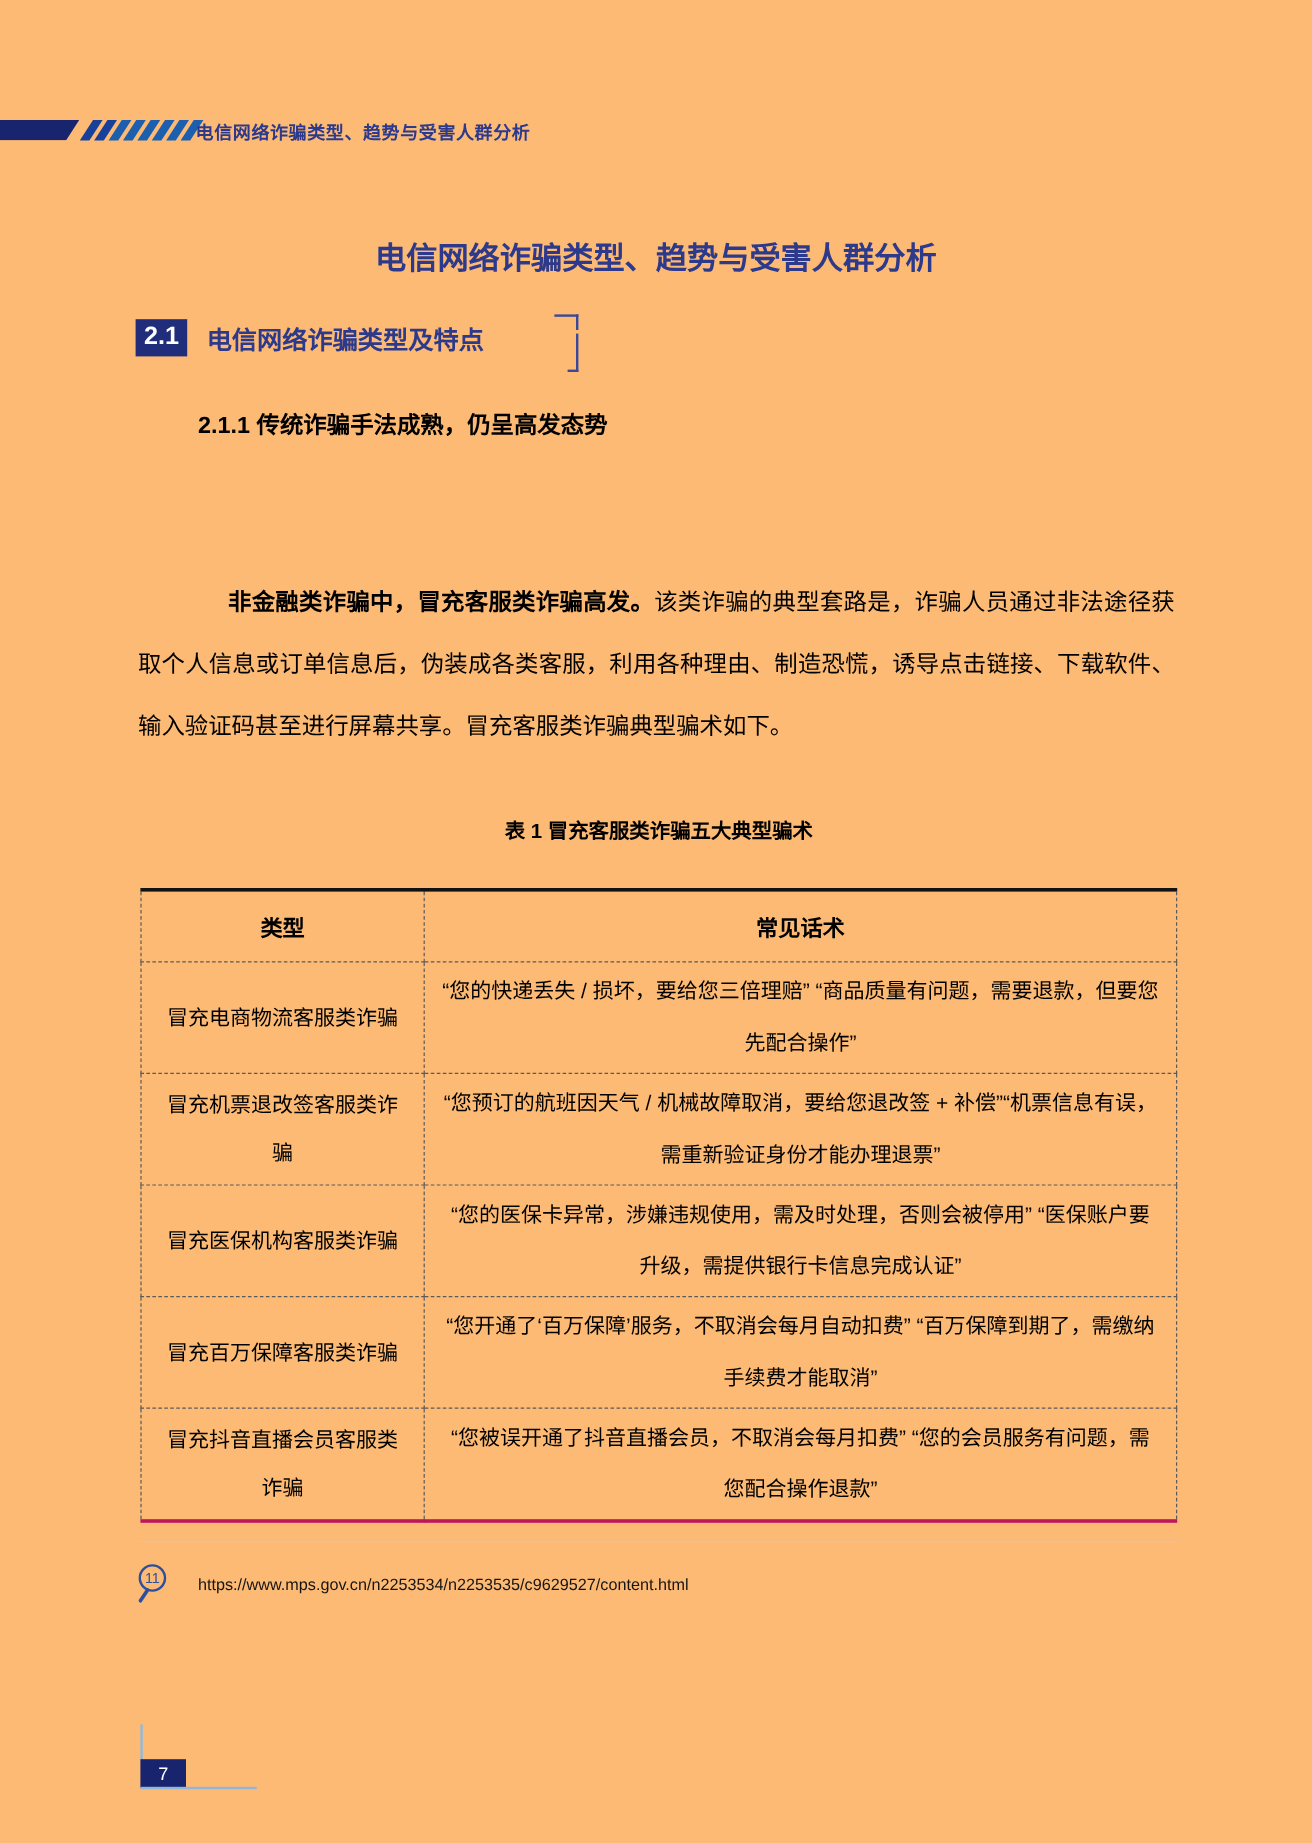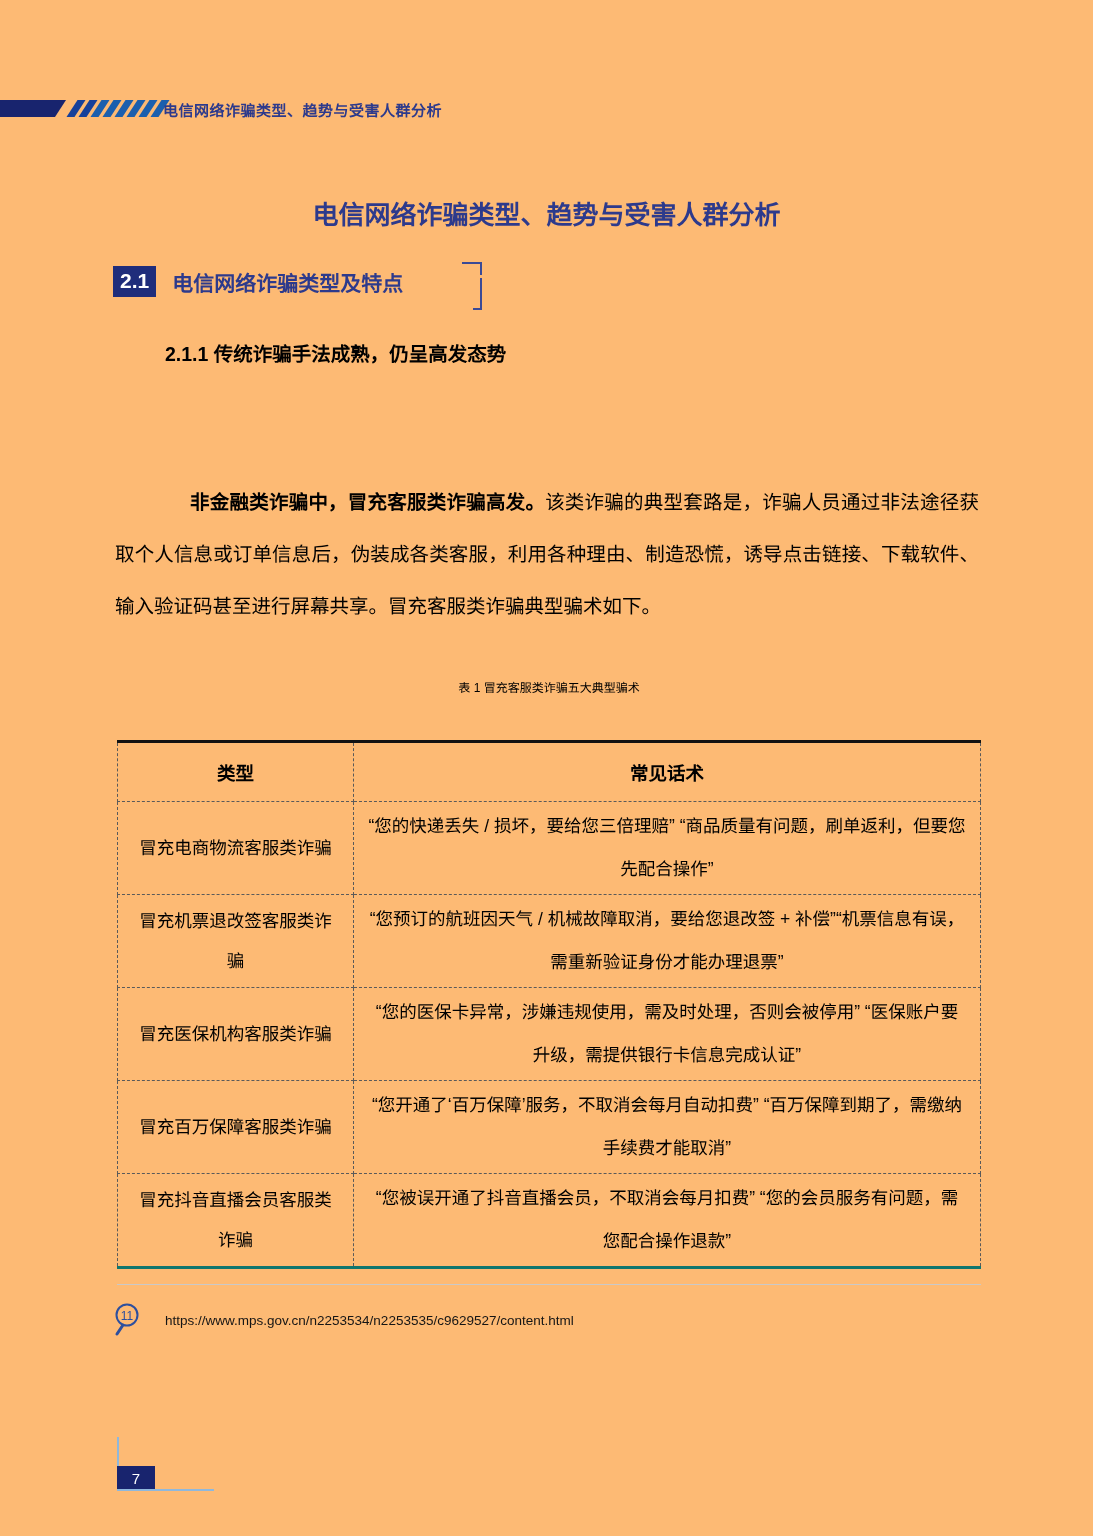--- a/index.html
+++ b/index.html
@@ -56,26 +56,26 @@
     text-align:justify;text-indent:2em;
   }
   .body-para b{font-weight:800;margin-left:36px;}
   .para-1{top:372px;}
   .para-2{top:476px;}
   .body-para sup{font-size:12px;line-height:0;vertical-align:9px;}
 
   
   .table-caption{
     position:absolute;top:678px;left:117px;width:864px;
-    text-align:center;font-size:12px;font-weight:400;color:#000;
+    text-align:center;font-size:17px;font-weight:700;color:#000;
   }
   .fraud-table{
     position:absolute;top:740px;left:117px;width:864px;
     border-collapse:collapse;table-layout:fixed;
-    border-top:3px solid #121212;border-bottom:3px solid #0f766e;
+    border-top:3px solid #121212;border-bottom:3px solid #be185d;
     font-size:17.5px;color:#000;
   }
   .fraud-table col.c1{width:236px;}
   .fraud-table th,.fraud-table td{
     border:1px dashed #5a5a5a;text-align:center;vertical-align:middle;
     padding:2px 14px;
   }
   .fraud-table th{height:54px;font-size:18.5px;font-weight:800;}
   .fraud-table td{height:88px;line-height:43px;}
   .fraud-table td.type{line-height:40px;padding:2px 18px;}
@@ -142,21 +142,21 @@
       </colgroup>
     <thead>
       <tr>
         <th>类型</th>
         <th>常见话术</th>
       </tr>
     </thead>
     <tbody>
       <tr>
         <td class="type">冒充电商物流客服类诈骗</td>
-        <td>“您的快递丢失 / 损坏，要给您三倍理赔” “商品质量有问题，刷单返利，但要您先配合操作”</td>
+        <td>“您的快递丢失 / 损坏，要给您三倍理赔” “商品质量有问题，需要退款，但要您先配合操作”</td>
       </tr>
       <tr>
         <td class="type">冒充机票退改签客服类诈骗</td>
         <td>“您预订的航班因天气 / 机械故障取消，要给您退改签 + 补偿”“机票信息有误，需重新验证身份才能办理退票”</td>
       </tr>
       <tr>
         <td class="type">冒充医保机构客服类诈骗</td>
         <td>“您的医保卡异常，涉嫌违规使用，需及时处理，否则会被停用” “医保账户要升级，需提供银行卡信息完成认证”</td>
       </tr>
       <tr>

